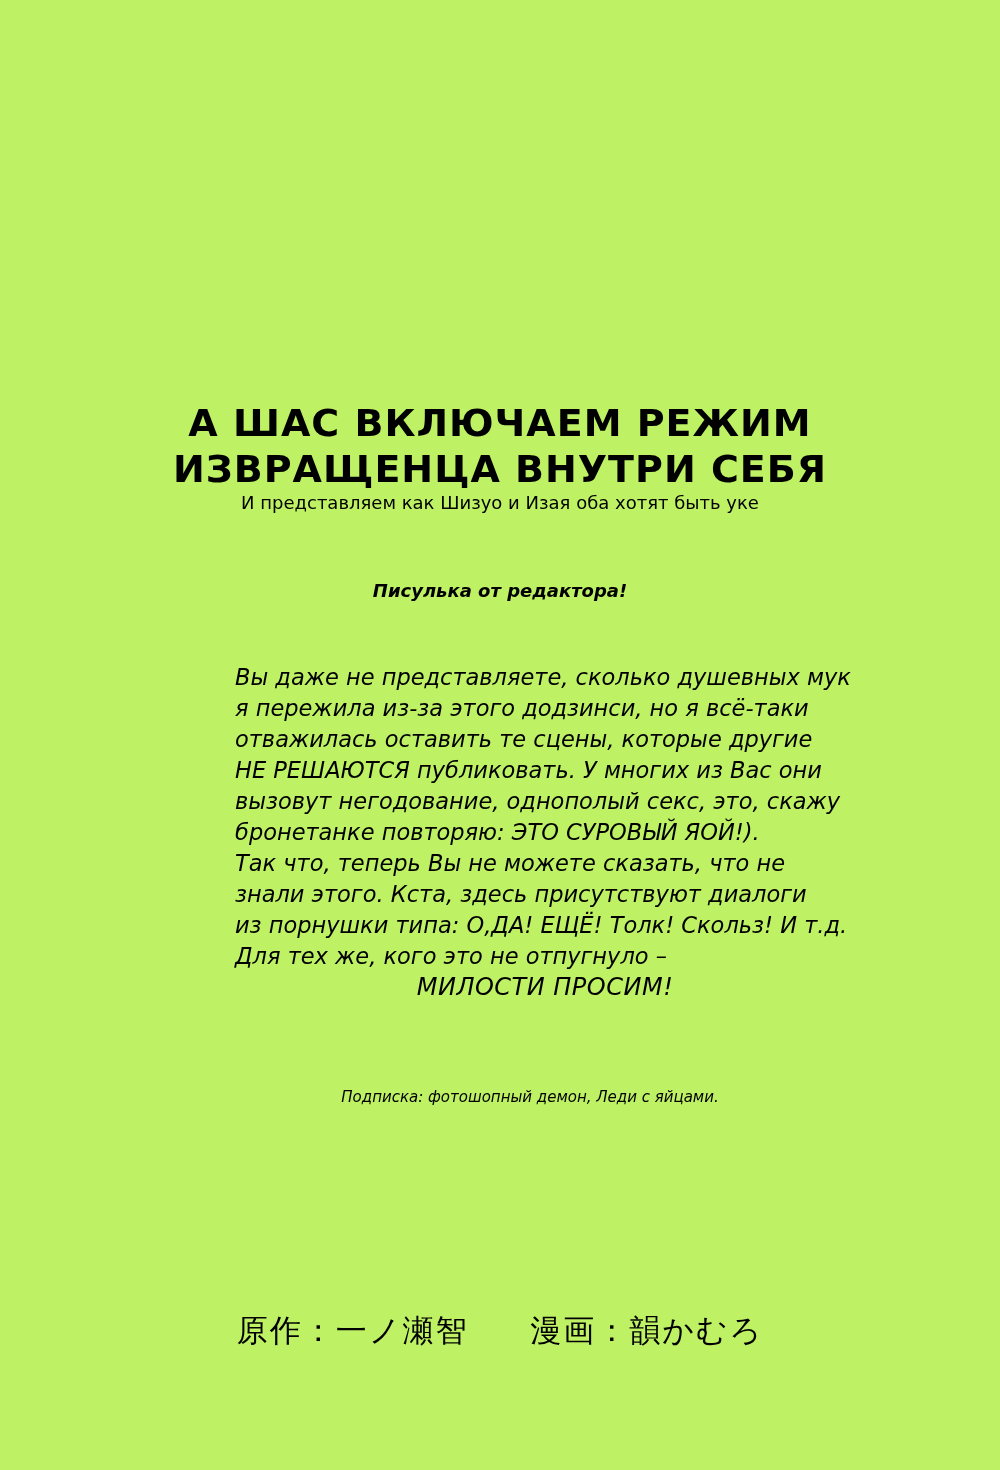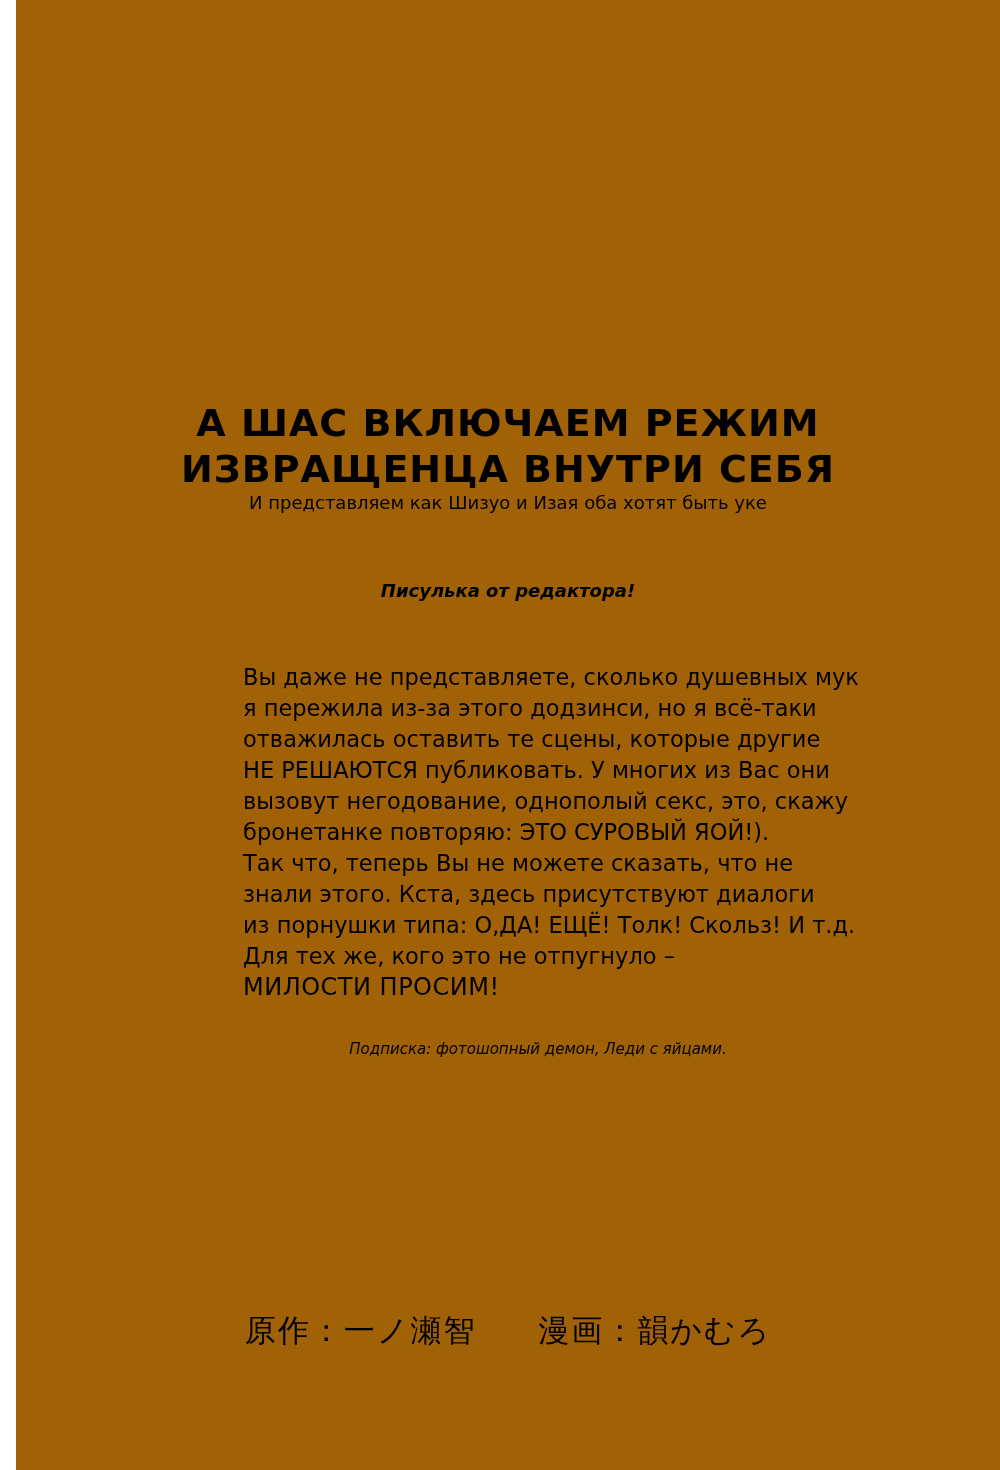--- a/index.html
+++ b/index.html
@@ -12,22 +12,21 @@
     height: 1470px;
     position: relative;
     font-family: "DejaVu Sans", sans-serif;
     color: #000000;
     overflow: hidden;
   }
 
   .page {
     position: absolute;
     inset: 0;
-    background: #a16207;
-    margin-left: 16px;
+    background: #bef264;
   }
 
   
   .heading {
     position: absolute;
     top: 400px;
     left: 0;
     width: 100%;
     text-align: center;
   }
@@ -59,43 +58,45 @@
     font-family: "DejaVu Sans", sans-serif;
     font-style: italic;
     font-weight: bold;
     font-size: 18px;
   }
 
   
   .note-body {
     position: absolute;
     top: 662px;
-    left: 227px;
+    left: 235px;
     width: 620px;
     font-family: "DejaVu Sans", sans-serif;
+    font-style: italic;
     font-size: 22.5px;
     line-height: 31px;
     color: #000;
   }
   .note-body .ln {
     display: block;
     white-space: nowrap;
   }
   .note-body .ln.center {
     text-align: left;
   }
   .note-body .ln.big {
     font-size: 24px;
+    text-align: center;
     letter-spacing: 0.5px;
   }
 
   
   .signature {
     position: absolute;
-    top: 1040px;
+    top: 1088px;
     left: 0;
     width: 100%;
     text-align: center;
     font-family: "DejaVu Sans", sans-serif;
     font-style: italic;
     font-size: 15px;
     padding-left: 60px;
     box-sizing: border-box;
   }
 

